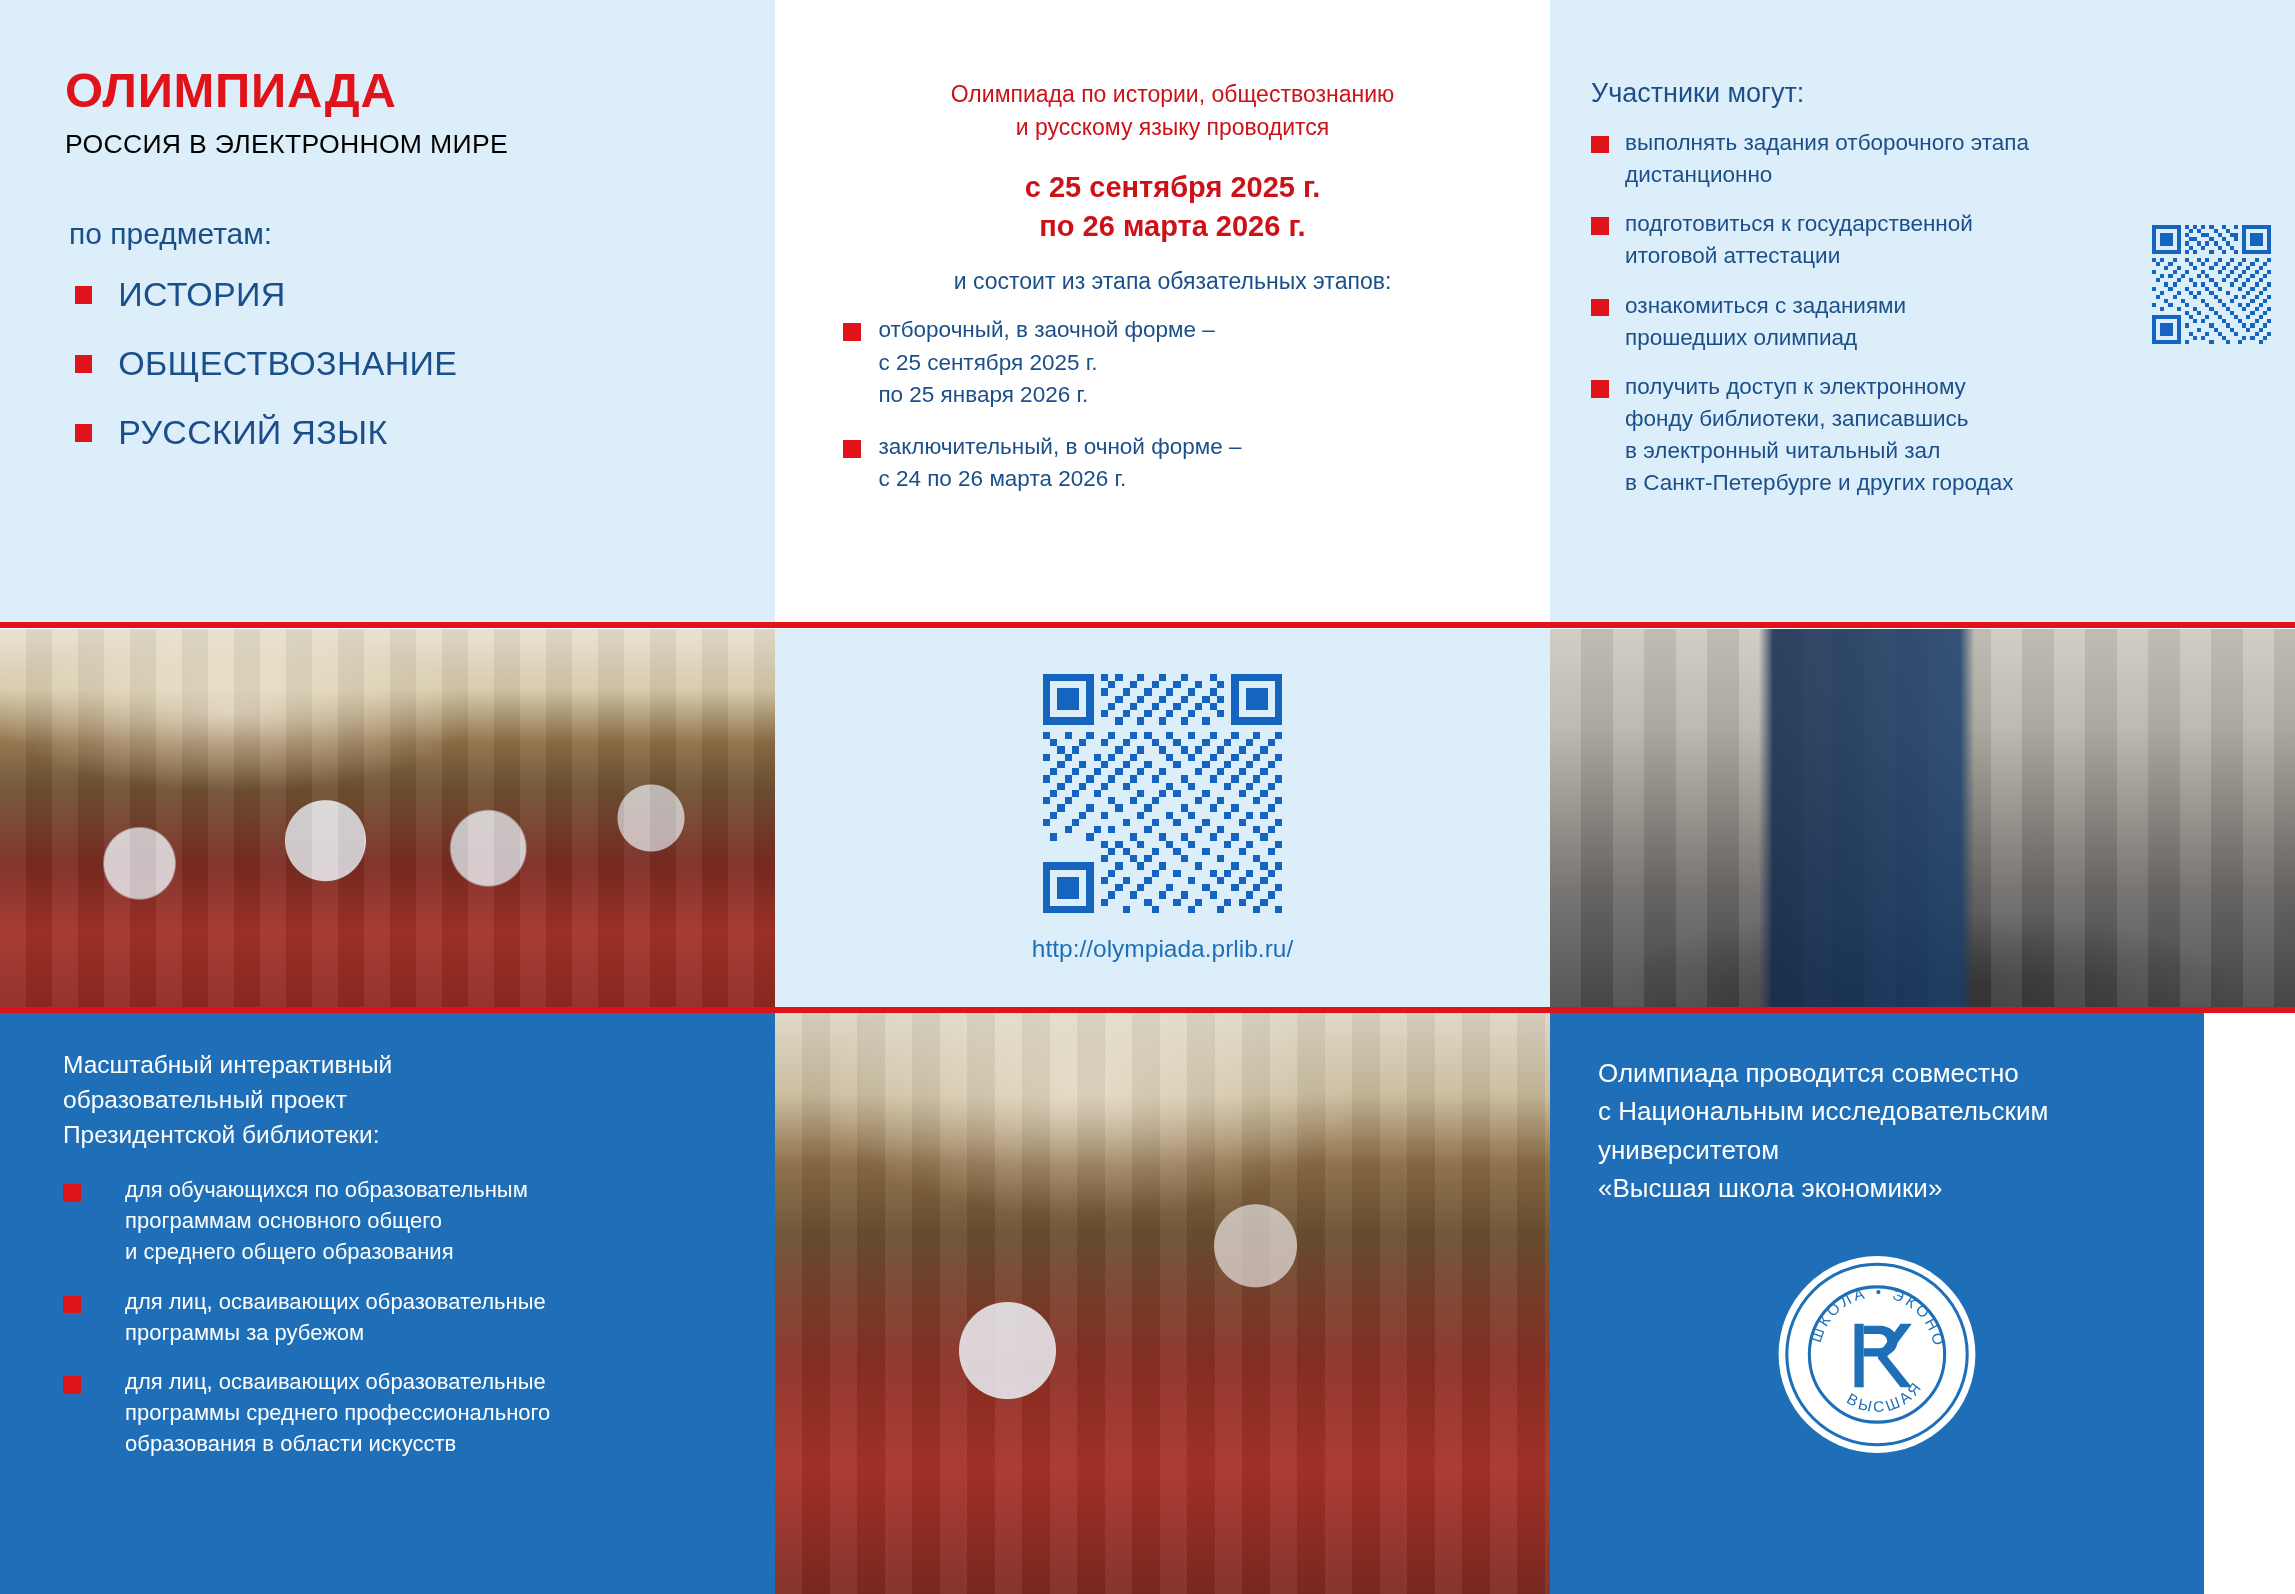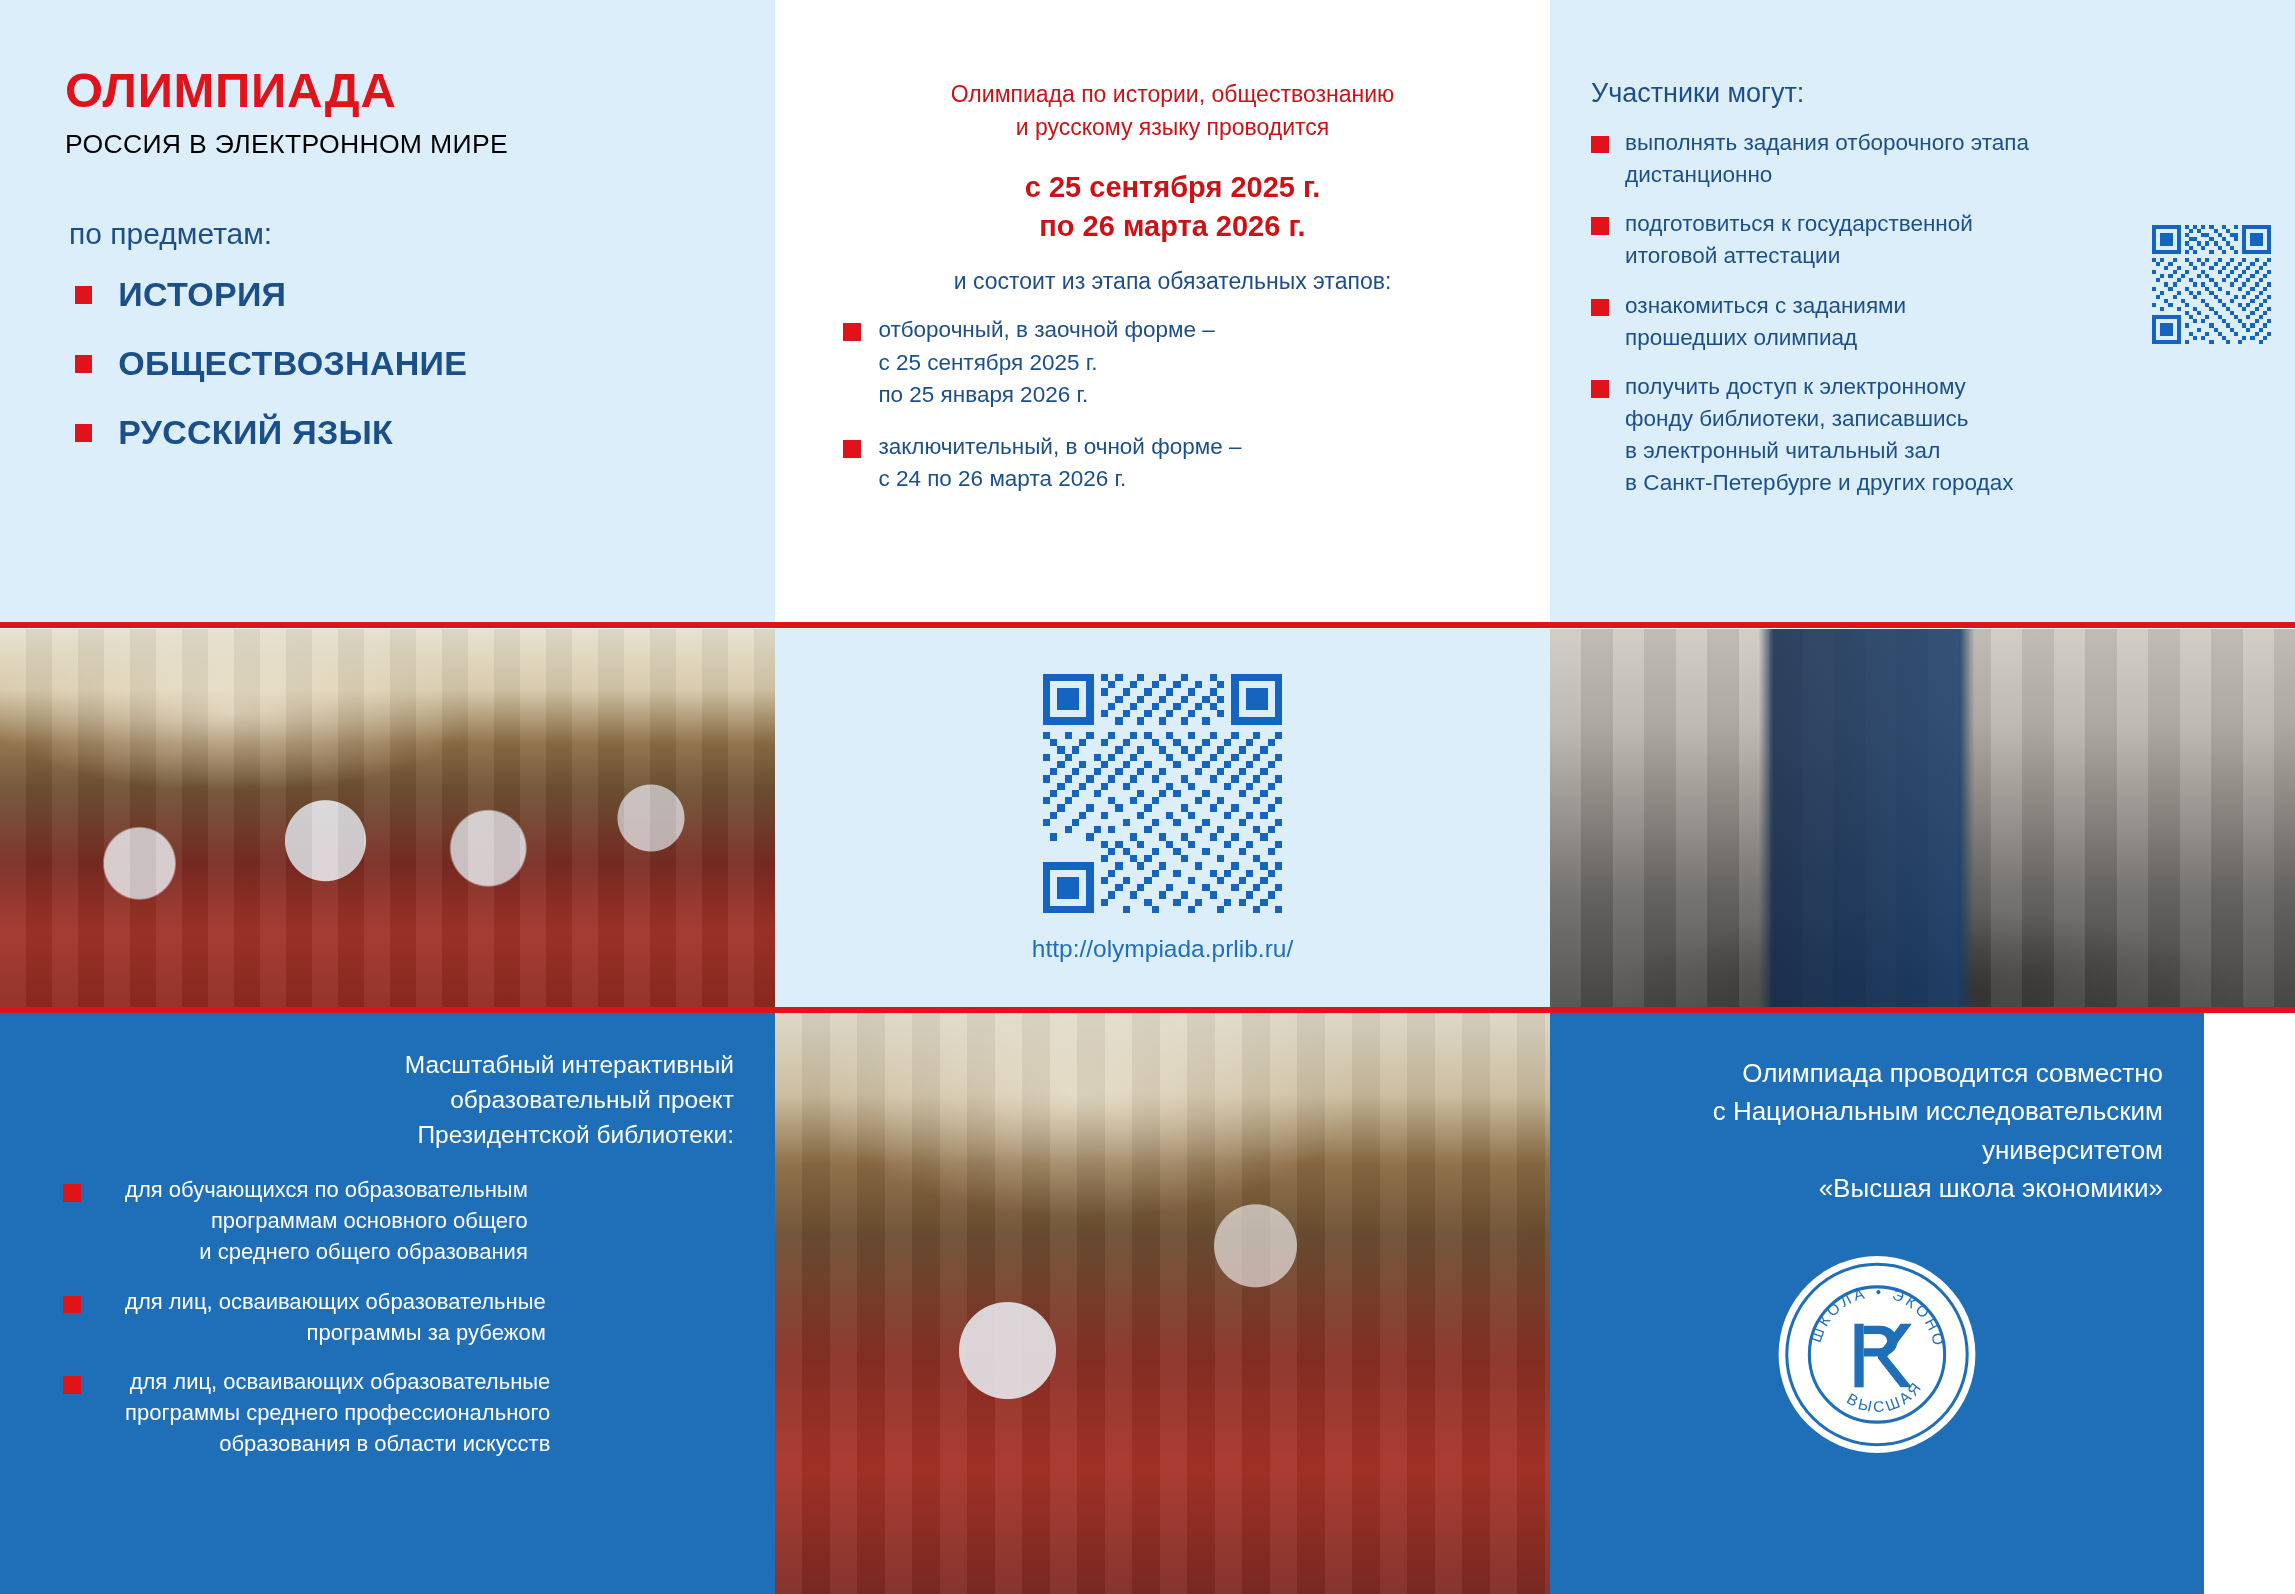--- a/index.html
+++ b/index.html
@@ -57,21 +57,21 @@
     font-weight: normal;
     margin-top: 12.3px;
     letter-spacing: 0.3px;
   }
   .subjects-label {
     color: #1b4f8a;
     font-size: 30px;
     margin-top: 57px;
     margin-left: 4.1px;
   }
-  .subject-list { margin-top: 24.5px; font-weight: bold; }
+  .subject-list { margin-top: 24.5px; }
   .subject-item {
     display: flex;
     align-items: center;
     margin-bottom: 30px;
   }
   .sq {
     width: 17.7px; height: 17.7px;
     background: #e0131a;
     flex: 0 0 auto;
   }
@@ -181,21 +181,20 @@
     width: 2295px; height: 6.1px;
     background: #e0131a;
   }
 
   
   .bottom-band {
     position: absolute;
     left: 0; top: 1013px;
     width: 2295px; height: 582px;
     display: flex;
-    text-align: right;
   }
   .bl {
     width: 775px; height: 582px;
     background: #1f6fb8;
     padding: 35px 41px 0 63px;
   }
   .bl-head {
     color: #ffffff;
     font-size: 24.5px;
     line-height: 1.42;

